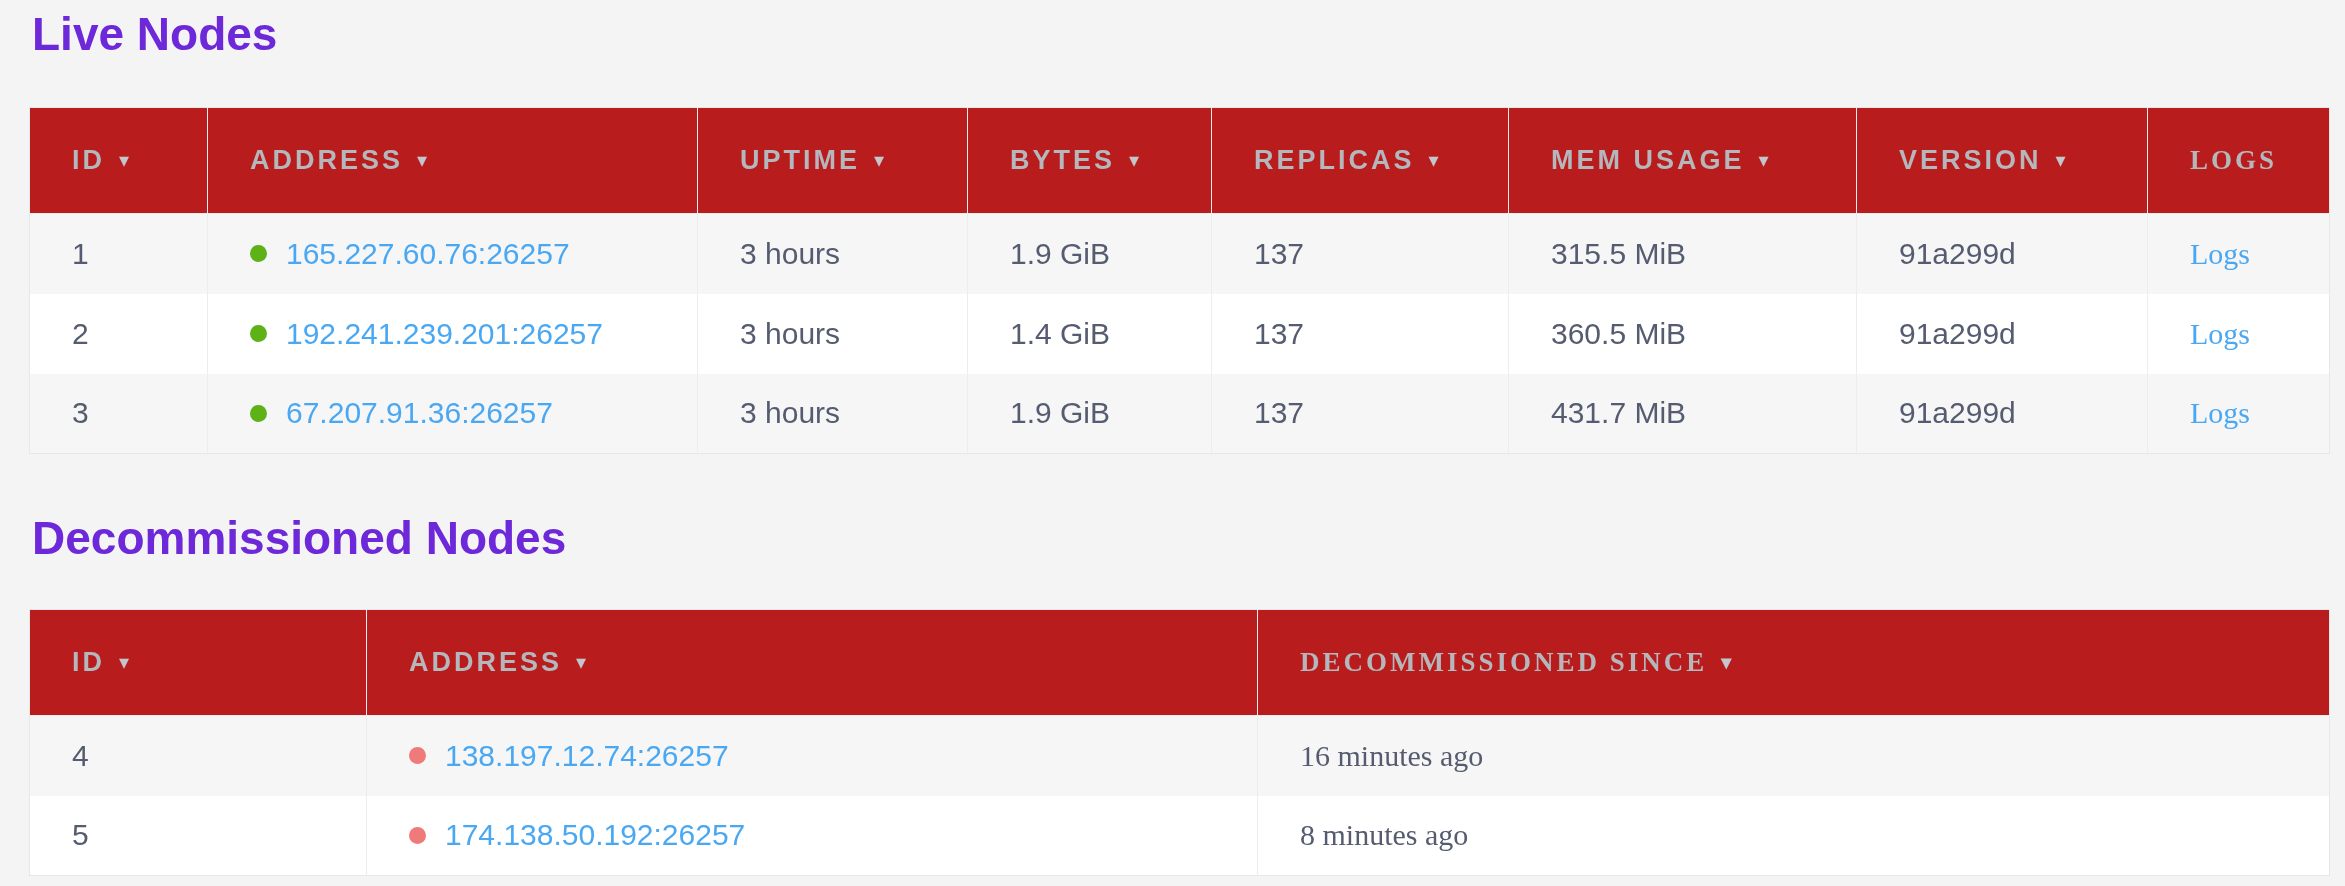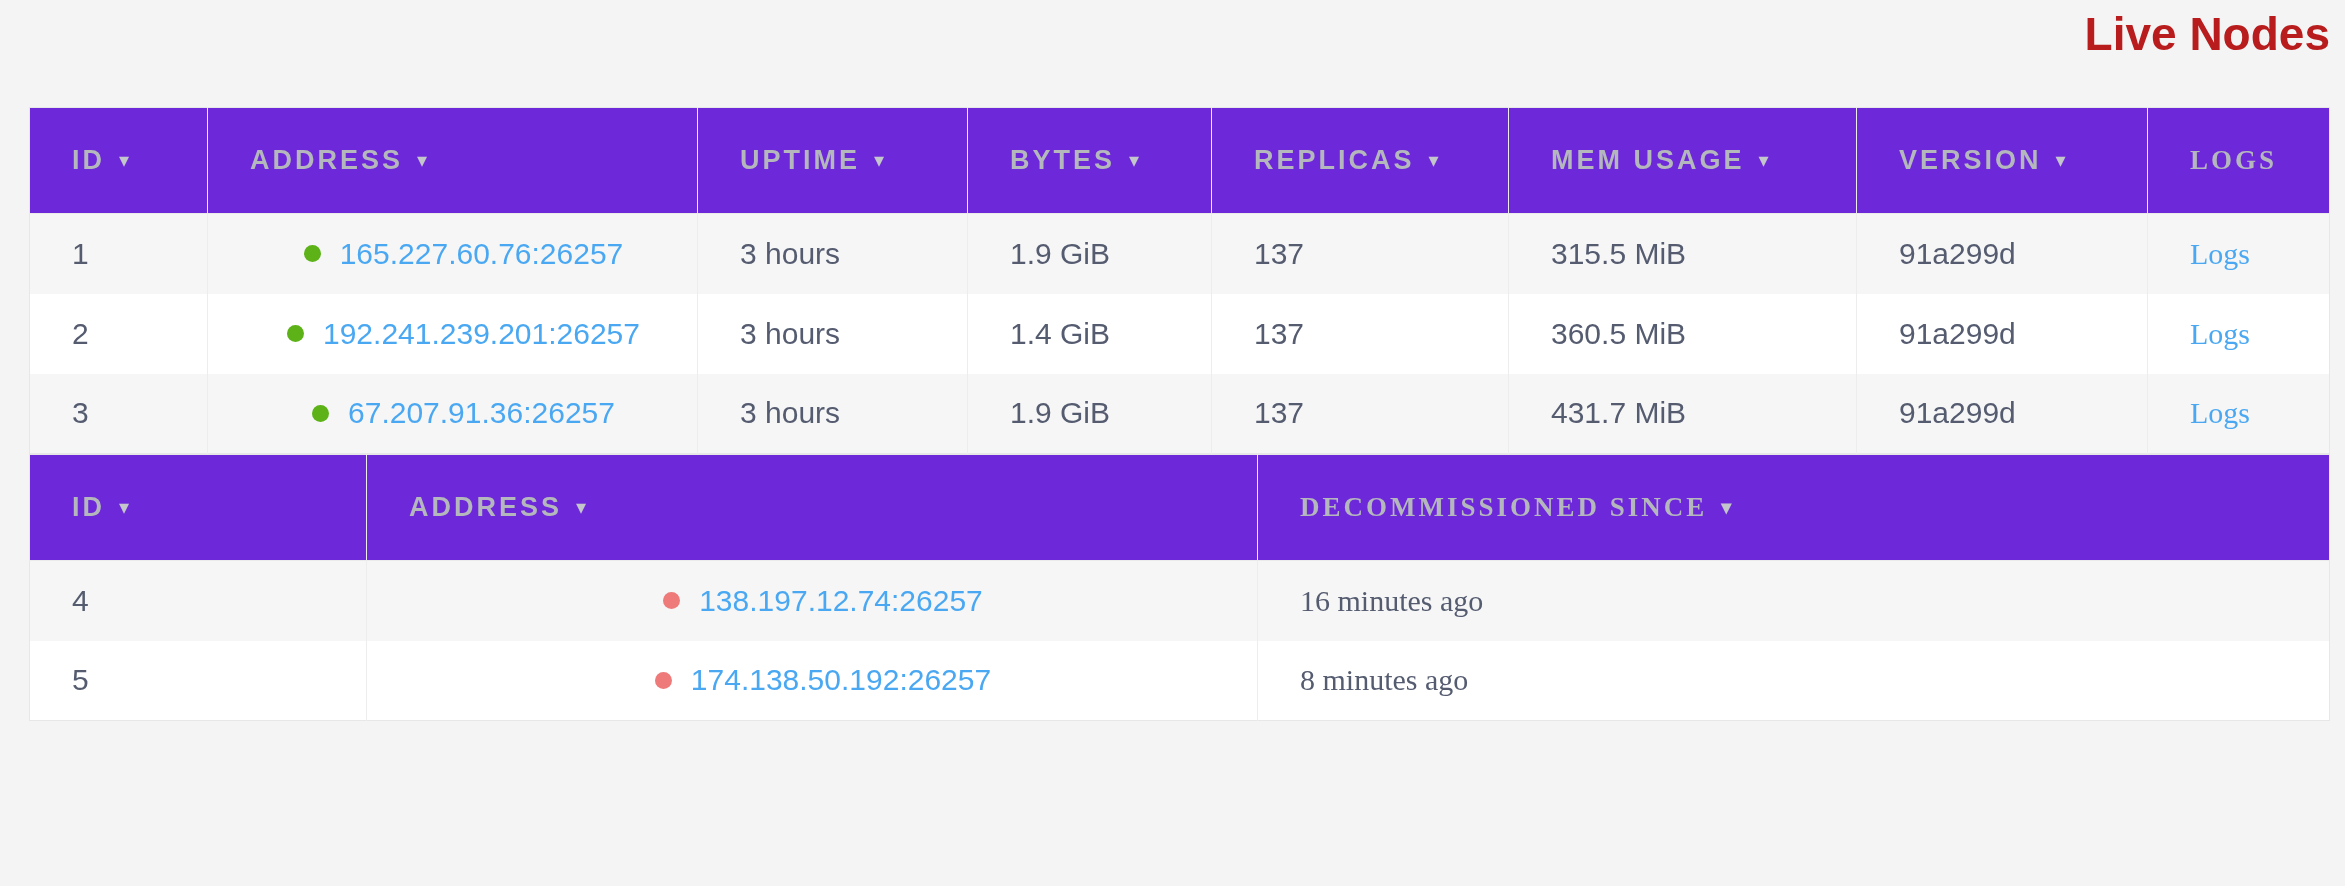--- a/index.html
+++ b/index.html
@@ -13,23 +13,22 @@
   }
   .content {
     padding: 0 15px 0 29px;
   }
   .section-title {
     margin: 0;
     padding: 8px 0 0 3px;
     font-size: 46px;
     line-height: 52px;
     font-weight: 700;
-    color: #b91c1c;
+    color: #6d28d9;
     letter-spacing: 0;
-    text-align: right;
   }
   .section-title--first { margin-bottom: 47px; }
   .section-title--second { margin-top: 50px; margin-bottom: 45px; }
 
   table.nodes-table {
     width: 100%;
     table-layout: fixed;
     border-collapse: collapse;
     background: #ffffff;
     border: 1px solid #e7e7e7;
@@ -37,21 +36,21 @@
   .nodes-table th, .nodes-table td {
     text-align: left;
     padding: 0 20px 0 42px;
     border-right: 1px solid #ededed;
     overflow: hidden;
     white-space: nowrap;
   }
   .nodes-table th:last-child, .nodes-table td:last-child { border-right: none; font-family: Liberation Serif, serif; }
   .nodes-table thead th {
     height: 106px;
-    background: #6d28d9;
+    background: #b91c1c;
     border-bottom: 1px solid #ebebeb;
     color: #b4b7bc;
     font-size: 27px;
     font-weight: 600;
     letter-spacing: 3px;
     text-transform: uppercase;
   }
   .nodes-table tbody td {
     height: 80px;
     font-size: 30px;
@@ -64,21 +63,20 @@
     display: inline-block;
     margin-left: 14px;
     font-size: 20px;
     color: #c3c6cb;
     vertical-align: 2px;
     letter-spacing: 0;
   }
   .address-wrap {
     display: flex;
     align-items: center;
-    justify-content: center;
   }
   .status-dot {
     display: inline-block;
     width: 17px;
     height: 17px;
     border-radius: 50%;
     margin-right: 19px;
     flex: 0 0 auto;
   }
   .dot--live { background: #5cb217; }
@@ -161,20 +159,21 @@
         <td>3 hours</td>
         <td>1.9 GiB</td>
         <td>137</td>
         <td>431.7 MiB</td>
         <td>91a299d</td>
         <td><a class="logs-link">Logs</a></td>
       </tr>
     </tbody>
   </table>
 
+  <h2 class="section-title section-title--second">Decommissioned Nodes</h2>
 
   <table class="nodes-table">
     <colgroup>
       <col style="width:337px">
         <col style="width:891px">
         <col>
     </colgroup>
     <thead>
       <tr>
         <th><span>ID</span><span class="sort-arrow">▾</span></th>

